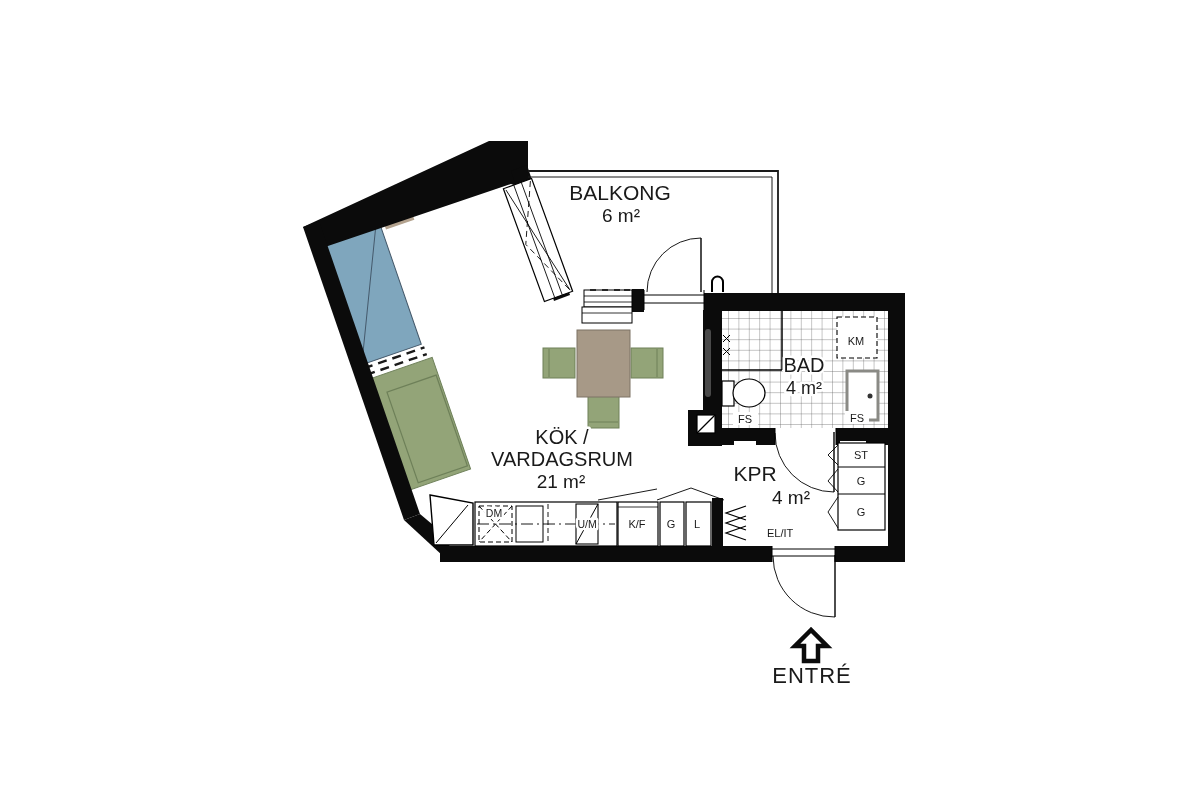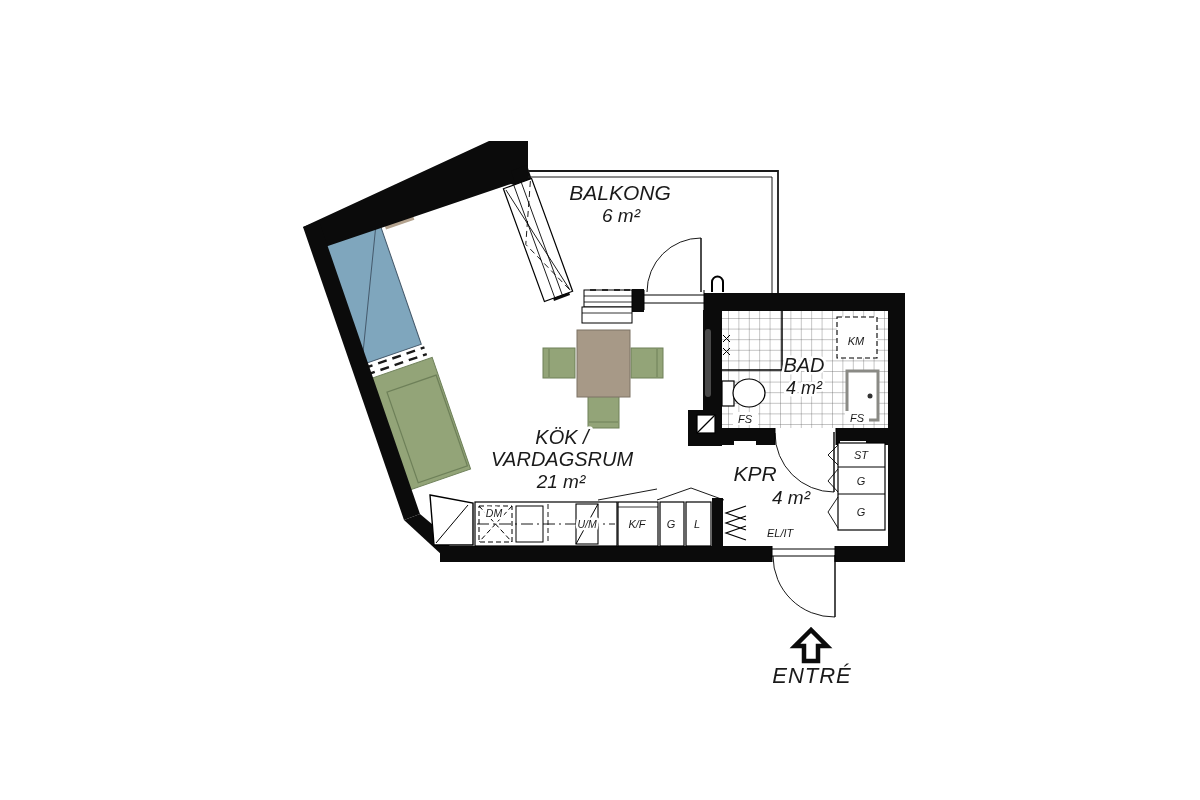--- a/index.html
+++ b/index.html
@@ -1,16 +1,16 @@
 <!DOCTYPE html>
 <html style="--c-background: #ffffff; --c-wall: #0b0b0b; --c-bed: #7fa6bd; --c-bed_outline: #44586a; --c-pillow: #b3a28e; --c-green: #93a478; --c-green_dark: #6e8059; --c-table: #a79987; --c-table_dark: #7d7264; --c-basin_gray: #8a8a85;"><head>
 <meta charset="utf-8">
 <style>
   html,body{margin:0;padding:0;background:#fff;}
-  .stage{width:1200px;height:800px;background:var(--c-background,#fff);position:relative;font-family:"Liberation Sans",sans-serif;font-style:italic;}
+  .stage{width:1200px;height:800px;background:var(--c-background,#fff);position:relative;font-family:"Liberation Sans",sans-serif;}
   svg{display:block;}
   .lbl{font-family:"Liberation Sans",sans-serif;fill:#1a1a1a;}
   .halo{paint-order:stroke;stroke:#fff;stroke-width:5px;stroke-linejoin:round;}
   .wall{fill:#0b0b0b;}
   .thin{stroke:#1a1a1a;fill:none;}
   .white{fill:#fff;}
 </style>
 </head>
 <body>
 

